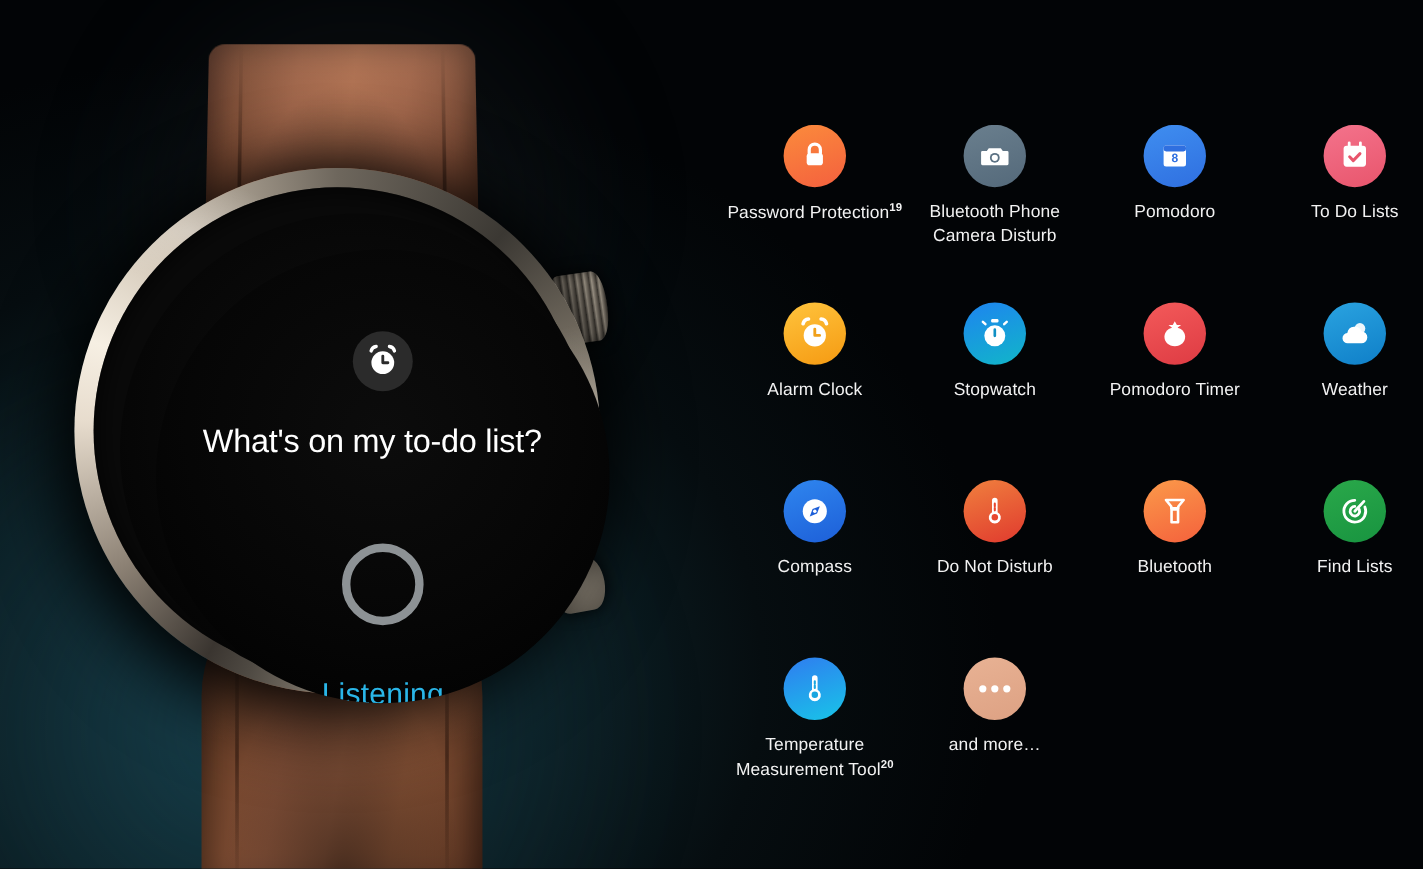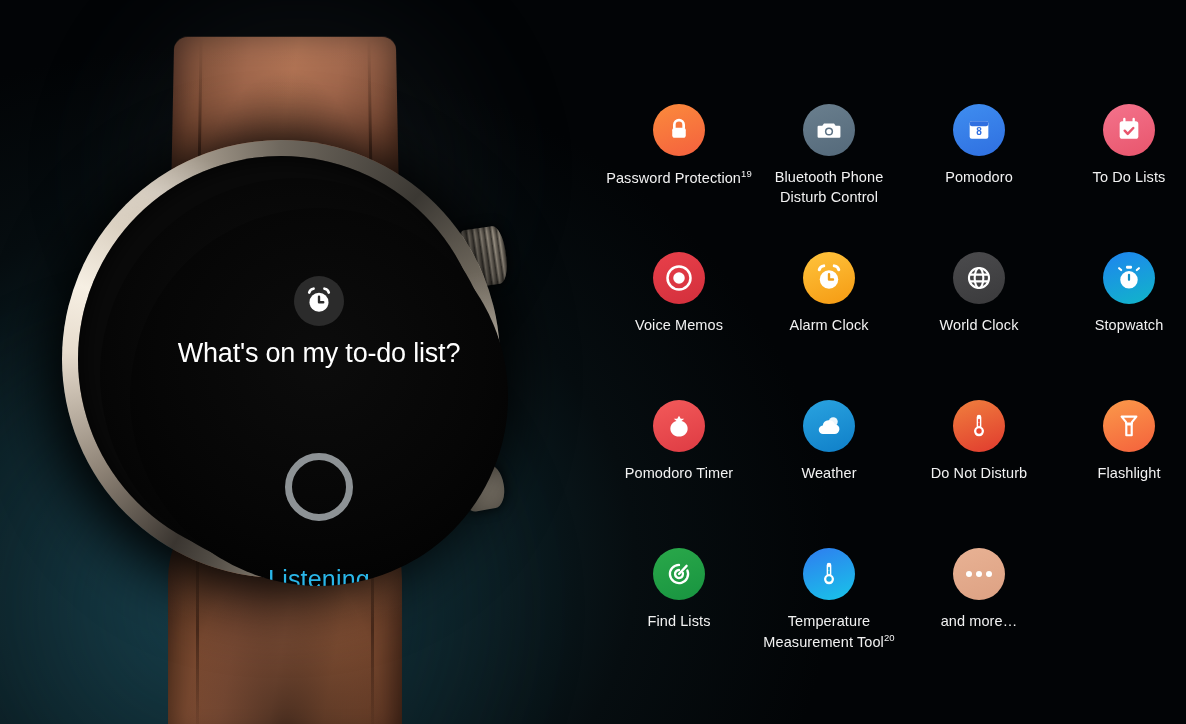--- a/index.html
+++ b/index.html
@@ -184,24 +184,23 @@
     width: 50px; height: 50px;
     border-radius: 50%;
     background: #2b2b2b;
     display: flex;
     align-items: center;
     justify-content: center;
   }
   .query-text {
     position: absolute;
     left: 50%;
-    top: 128px;
+    top: 143px;
     transform: translateX(-50%);
     width: 300px;
-    text-align: center;
     color: #ffffff;
     font-size: 27px;
     line-height: 1.32;
     letter-spacing: -0.2px;
   }
   .listen-ring {
     position: absolute;
     left: 50%;
     top: 245px;
     transform: translateX(-50%);
@@ -249,20 +248,21 @@
     color: #f2f2f2;
     font-size: 14.5px;
     line-height: 1.35;
     text-align: center;
     letter-spacing: 0.1px;
     width: 150px;
   }
   .app-label sup {
     font-size: 9.5px;
     vertical-align: super;
+    font-weight: bold;
   }
   .dots {
     display: flex;
     gap: 4px;
   }
   .dots i {
     width: 6px; height: 6px;
     border-radius: 50%;
     background: #ffffff;
     display: block;
@@ -336,73 +336,54 @@
         <div class="app-label">Password Protection<sup>19</sup></div>
       </div>
       <div class="app-cell">
         <div class="app-icon" style="background: linear-gradient(160deg, rgb(106, 127, 142) 0%, rgb(84, 105, 122) 100%);">
           <svg width="28" height="28" viewBox="0 0 24 24">
             <path d="M3.2 8.4h3.1l1.4-2h8.6l1.4 2h3.1a1 1 0 0 1 1 1v8.2a1 1 0 0 1-1 1H3.2a1 1 0 0 1-1-1V9.4a1 1 0 0 1 1-1z" fill="#ffffff"></path>
             <circle cx="12" cy="13.3" r="3.5" fill="#5b7183"></circle>
             <circle cx="12" cy="13.3" r="2.2" fill="#ffffff"></circle>
           </svg>
         </div>
-        <div class="app-label">Bluetooth Phone Disturb Control</div>
+        <div class="app-label">Bluetooth Phone Camera Disturb</div>
       </div>
       <div class="app-cell">
         <div class="app-icon" style="background: linear-gradient(160deg, rgb(63, 142, 240) 0%, rgb(47, 111, 224) 100%);">
           <svg width="28" height="28" viewBox="0 0 24 24">
             <rect x="4" y="4.5" width="16" height="15" rx="1.8" fill="#ffffff"></rect>
             <rect x="4" y="4.5" width="16" height="4.2" rx="1.8" fill="#2f6fe0"></rect>
             <text x="12" y="16.6" font-family="Liberation Sans, sans-serif" font-size="8.6" font-weight="bold" fill="#2f6fe0" text-anchor="middle">8</text>
           </svg>
         </div>
         <div class="app-label">Pomodoro</div>
       </div>
       <div class="app-cell">
         <div class="app-icon" style="background: linear-gradient(160deg, rgb(244, 115, 140) 0%, rgb(232, 85, 108) 100%);">
           <svg width="28" height="28" viewBox="0 0 24 24">
             <path d="M8 2.6v2.4M16 2.6v2.4" stroke="#ffffff" stroke-width="2" stroke-linecap="round"></path>
             <rect x="4" y="4.6" width="16" height="15" rx="2.2" fill="#ffffff"></rect>
             <path d="M8.3 12.6l2.6 2.7 4.8-5" stroke="#e8556c" stroke-width="2.1" fill="none" stroke-linecap="round" stroke-linejoin="round"></path>
           </svg>
         </div>
         <div class="app-label">To Do Lists</div>
-      </div>
-      <div class="app-cell">
-        <div class="app-icon" style="background: linear-gradient(160deg, rgb(232, 64, 74) 0%, rgb(211, 47, 60) 100%);">
-          <svg width="30" height="30" viewBox="0 0 24 24">
-            <circle cx="12" cy="12" r="9.2" fill="none" stroke="#ffffff" stroke-width="2"></circle>
-            <circle cx="12" cy="12" r="4.6" fill="#ffffff"></circle>
-          </svg>
-        </div>
-        <div class="app-label">Voice Memos</div>
       </div>
       <div class="app-cell">
         <div class="app-icon" style="background: linear-gradient(160deg, rgb(255, 196, 61) 0%, rgb(245, 154, 18) 100%);">
           <svg width="30" height="30" viewBox="0 0 24 24">
             <path d="M4.2 5.4A4.2 4.2 0 0 1 7.8 2.3" stroke="#ffffff" stroke-width="2.4" fill="none" stroke-linecap="round"></path>
             <path d="M19.8 5.4A4.2 4.2 0 0 0 16.2 2.3" stroke="#ffffff" stroke-width="2.4" fill="none" stroke-linecap="round"></path>
             <circle cx="12" cy="13.2" r="7.4" fill="#ffffff"></circle>
             <path d="M12 9V13.2h3.2" stroke="#f0a01a" stroke-width="1.9" fill="none" stroke-linecap="round" stroke-linejoin="round"></path>
           </svg>
         </div>
         <div class="app-label">Alarm Clock</div>
       </div>
       <div class="app-cell">
-        <div class="app-icon" style="background: linear-gradient(160deg, rgb(75, 75, 77) 0%, rgb(58, 58, 60) 100%);">
-          <svg width="28" height="28" viewBox="0 0 24 24" fill="none" stroke="#ffffff" stroke-width="1.8">
-            <circle cx="12" cy="12" r="8.6"></circle>
-            <ellipse cx="12" cy="12" rx="3.7" ry="8.6"></ellipse>
-            <path d="M3.6 9.1h16.8M3.6 14.9h16.8"></path>
-          </svg>
-        </div>
-        <div class="app-label">World Clock</div>
-      </div>
-      <div class="app-cell">
         <div class="app-icon" style="background: linear-gradient(160deg, rgb(30, 132, 240) 0%, rgb(17, 182, 200) 100%);">
           <svg width="28" height="28" viewBox="0 0 24 24">
             <rect x="9.4" y="1.6" width="5.2" height="2.4" rx="0.9" fill="#ffffff"></rect>
             <path d="M18.7 5.2l1.8-1.6M5.3 5.2L3.5 3.6" stroke="#ffffff" stroke-width="1.8" stroke-linecap="round"></path>
             <circle cx="12" cy="13.6" r="7.5" fill="#ffffff"></circle>
             <path d="M12 9.2v4.4" stroke="#1190c4" stroke-width="1.9" stroke-linecap="round"></path>
           </svg>
         </div>
         <div class="app-label">Stopwatch</div>
       </div>
@@ -418,37 +399,47 @@
       <div class="app-cell">
         <div class="app-icon" style="background: linear-gradient(160deg, rgb(42, 163, 224) 0%, rgb(15, 127, 200) 100%);">
           <svg width="30" height="30" viewBox="0 0 24 24">
             <circle cx="15.4" cy="8.6" r="3.6" fill="#ffffff" opacity="0.92"></circle>
             <path d="M7.4 18.4h8.9a3.9 3.9 0 0 0 .3-7.8 5 5 0 0 0-9.6 1 3.4 3.4 0 0 0 .4 6.8z" fill="#ffffff"></path>
           </svg>
         </div>
         <div class="app-label">Weather</div>
       </div>
       <div class="app-cell">
+        <div class="app-icon" style="background: linear-gradient(160deg, rgb(47, 134, 239) 0%, rgb(29, 95, 216) 100%);">
+          <svg width="28" height="28" viewBox="0 0 24 24">
+            <circle cx="12" cy="12" r="8.6" fill="#ffffff"></circle>
+            <path d="M15.6 8.4l-2 5.3-5.2 2 2-5.3z" fill="#1d5fd8"></path>
+            <circle cx="12" cy="12" r="1.25" fill="#ffffff"></circle>
+          </svg>
+        </div>
+        <div class="app-label">Compass</div>
+      </div>
+      <div class="app-cell">
         <div class="app-icon" style="background: linear-gradient(160deg, rgb(240, 128, 62) 0%, rgb(224, 58, 46) 100%);">
           <svg width="28" height="28" viewBox="0 0 24 24">
             <path d="M10 4.4a2 2 0 0 1 4 0v8.3a4.3 4.3 0 1 1-4 0z" fill="#ffffff"></path>
             <path d="M12 6.6v1.8M12 9.6v1.8" stroke="#e8472f" stroke-width="1.5" stroke-linecap="round"></path>
             <circle cx="12" cy="16.3" r="2.3" fill="#e8472f"></circle>
           </svg>
         </div>
         <div class="app-label">Do Not Disturb</div>
       </div>
       <div class="app-cell">
         <div class="app-icon" style="background: linear-gradient(160deg, rgb(251, 154, 74) 0%, rgb(244, 97, 60) 100%);">
           <svg width="26" height="26" viewBox="0 0 24 24" fill="none" stroke="#ffffff" stroke-width="2" stroke-linejoin="round">
             <path d="M5.2 3.4h13.6l-4.1 5v1.4h-5.4V8.4z"></path>
             <path d="M9.5 10.6h5v9.9h-5z"></path>
           </svg>
         </div>
-        <div class="app-label">Flashlight</div>
+        <div class="app-label">Bluetooth</div>
       </div>
       <div class="app-cell">
         <div class="app-icon" style="background: linear-gradient(160deg, rgb(42, 168, 74) 0%, rgb(24, 148, 64) 100%);">
           <svg width="28" height="28" viewBox="0 0 24 24" fill="none" stroke="#ffffff" stroke-width="2" stroke-linecap="round">
             <path d="M12 4.2a7.8 7.8 0 1 0 7.2 4.8"></path>
             <path d="M12 8.6a3.4 3.4 0 1 0 3.2 2.2"></path>
             <path d="M12 12l6.5-7"></path>
           </svg>
         </div>
         <div class="app-label">Find Lists</div>

